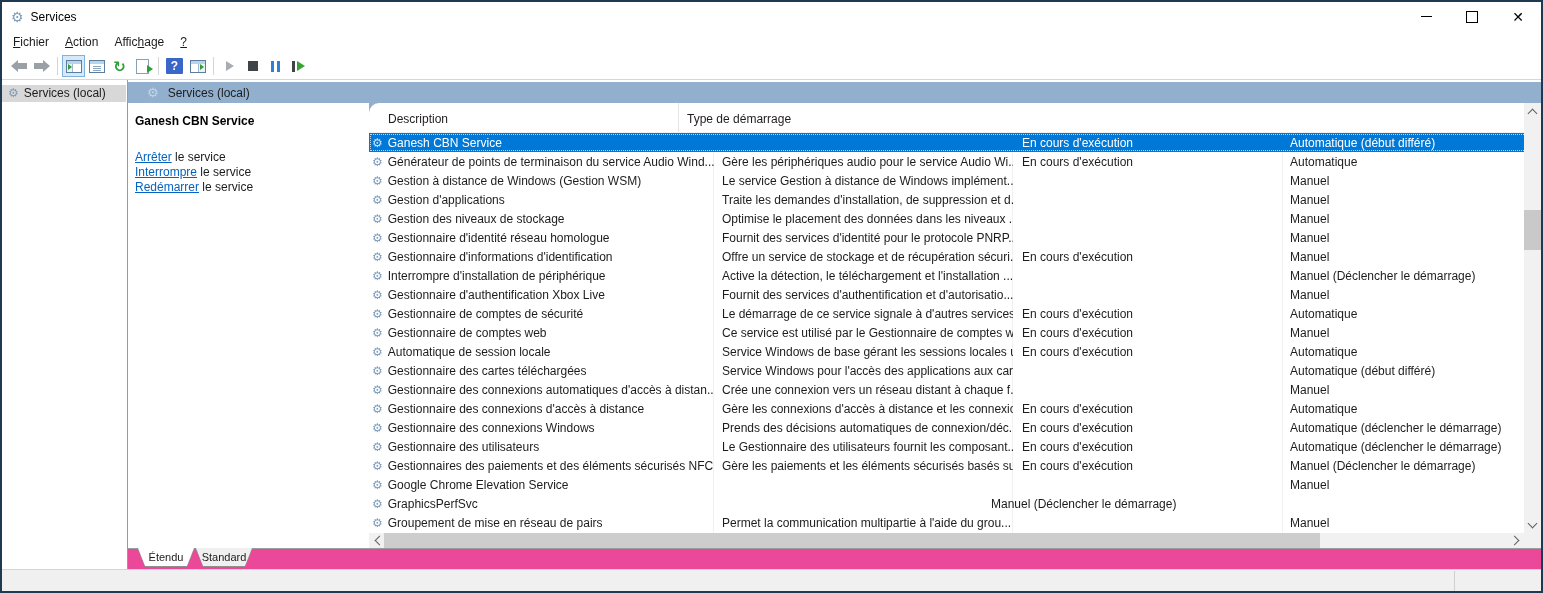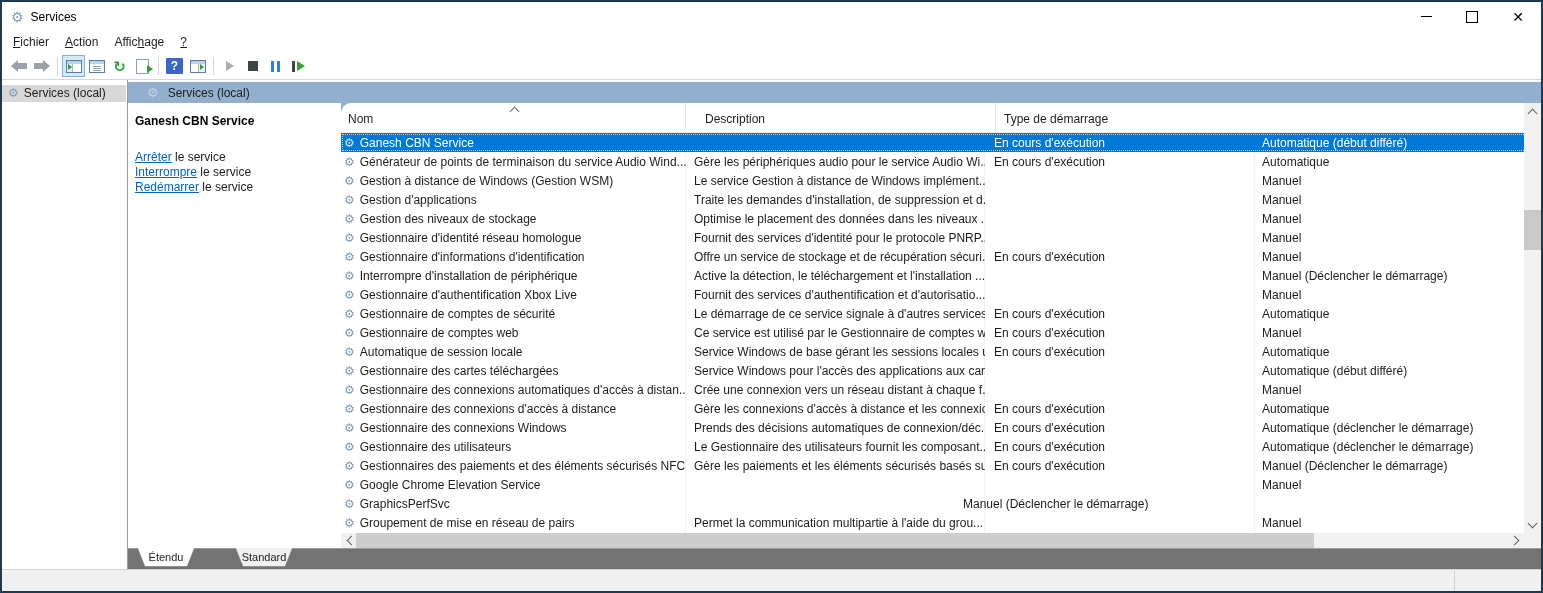--- a/index.html
+++ b/index.html
@@ -51,21 +51,21 @@
   .ico-restart .tri{width:0;height:0;border-top:5px solid transparent;border-bottom:5px solid transparent;border-left:8px solid #35a435;}
 
   
   .main{position:absolute;top:80px;left:2px;right:2px;bottom:24px;display:flex;background:#fff;}
   .tree{width:126px;border-right:1px solid #9b9b9b;box-sizing:border-box;background:#fff;padding-top:5px;}
   .tree-item{display:flex;align-items:center;gap:5px;background:#d8d8d8;padding:1px 4px 2px 6px;margin-right:1px;}
   .gear{color:#7d9cbb;font-size:12px;line-height:1;}
   .rightpane{flex:1;display:flex;flex-direction:column;min-width:0;}
   .banner{height:21px;margin-top:2px;background:#92b0ce;display:flex;align-items:center;padding-left:19px;gap:9px;}
   .banner .gear{color:#c3d4e6;font-size:13px;}
-  .content{flex:1;display:flex;position:relative;min-height:0;}
+  .content{flex:1;display:flex;position:relative;min-height:0;gap:28px;}
 
   
   .infopane{width:213px;padding:11px 0 0 7px;box-sizing:border-box;background:#fff;}
   .svc-title{font-weight:bold;font-size:12px;color:#000;}
   .svc-links{margin-top:22px;line-height:15px;}
   .svc-links a{color:#0563c1;text-decoration:underline;cursor:pointer;}
 
   
   .listwrap{flex:1;position:relative;background:#92b0ce;min-width:0;}
   .sheet{position:absolute;inset:0;background:#fff;border-top-left-radius:10px;overflow:hidden;display:flex;flex-direction:column;}
@@ -96,21 +96,21 @@
   .chev.down{transform:rotate(-135deg);margin-bottom:3px;}
   .chev.left{transform:rotate(-45deg);margin-left:3px;}
   .chev.right{transform:rotate(135deg);margin-right:3px;}
   .hscroll{position:absolute;left:0;right:17px;bottom:0;height:15px;background:#f1f1f1;}
   .hscroll .hthumb{position:absolute;top:0;bottom:0;left:15px;width:81%;background:#cdcdcd;}
   .ha-left{left:0;top:0;height:15px;}
   .ha-right{right:0;top:0;height:15px;}
   .corner{position:absolute;right:0;bottom:0;width:17px;height:15px;background:#f1f1f1;}
 
   
-  .tabstrip{height:20px;background:#737373;border-top:1px solid #9c9c9c;display:flex;padding-left:9px;flex:0 0 auto;position:relative;gap:40px;}
+  .tabstrip{height:20px;background:#ec4899;border-top:1px solid #9c9c9c;display:flex;padding-left:9px;flex:0 0 auto;position:relative;}
   .tab{position:relative;height:19px;margin-top:-1px;min-width:58px;clip-path:polygon(0 0,100% 0,calc(100% - 8px) 100%,8px 100%);background:#8f8f8f;}
   .tab .inner{position:absolute;top:0;left:1px;right:1px;bottom:1px;clip-path:polygon(0 0,100% 0,calc(100% - 7px) 100%,7px 100%);background:#f0f0f0;display:flex;align-items:center;justify-content:center;font-size:11px;color:#1c1c1c;}
   .tab.active .inner{background:#ffffff;}
 
   
   .statusbar{position:absolute;left:2px;right:2px;bottom:2px;height:22px;background:#f0f0f0;border-top:1px solid #d4d4d4;box-sizing:border-box;}
   .status-sep{position:absolute;right:86px;top:1px;bottom:0;width:1px;background:#d0d0d0;}
 </style>
 </head>
 <body>
@@ -224,24 +224,20 @@
         <div class="svc-links">
           <div><a>Arrêter</a><span> le service</span></div>
           <div><a>Interrompre</a><span> le service</span></div>
           <div><a>Redémarrer</a><span> le service</span></div>
         </div>
       </div>
 
       <div class="listwrap">
         <div class="sheet">
           <div class="lheader">
-            <div class="hcell hc-name">
-              <span>Nom</span>
-              <span class="sort-caret"></span>
-            </div>
             <div class="hcell hc-desc">
                 <span>Description</span>
               </div>
             <div class="hcell hc-type">
                 <span>Type de démarrage</span>
               </div>
           </div>
           <div class="rowsarea" id="rows">
             <div class="vline" style="left:344px;"></div>
             <div class="vline" style="left:643px;"></div>

